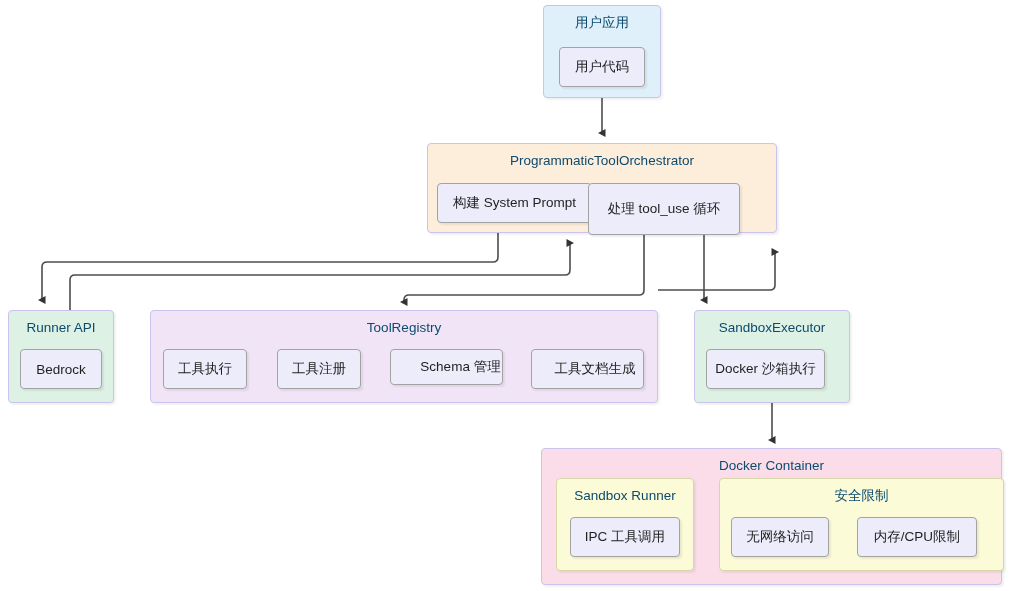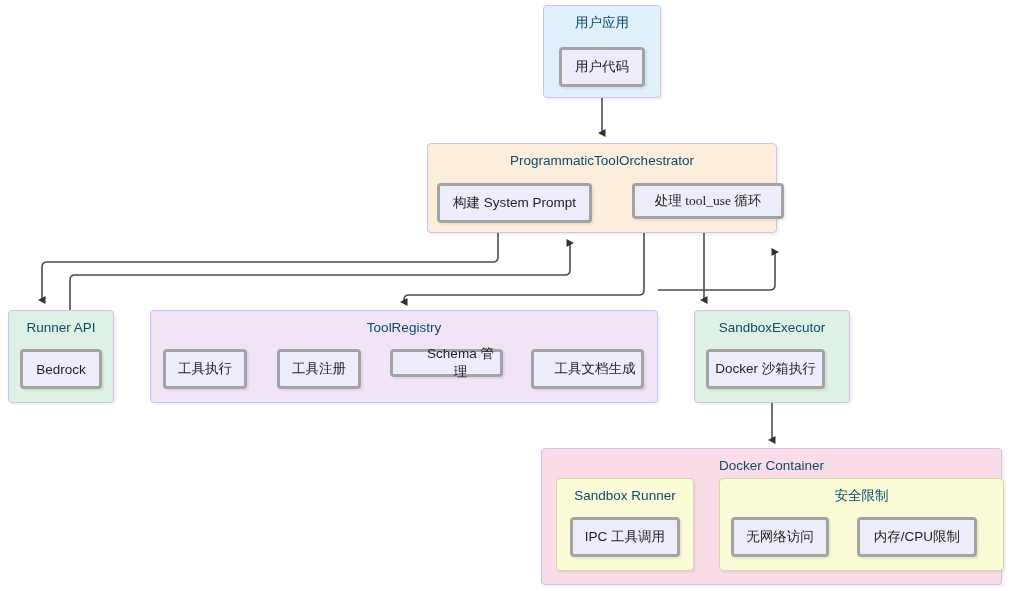--- a/index.html
+++ b/index.html
@@ -11,21 +11,21 @@
   svg.edges{position:absolute;left:0;top:0;width:1013px;height:591px;
             pointer-events:none;z-index:1;}
 
   .cluster{position:absolute;box-sizing:border-box;border-radius:4px;
            border:1px solid #c9c3ee;z-index:2;
            box-shadow:2px 2px 2px rgba(0,0,0,0.06);}
   .cluster > .ctitle{position:absolute;left:0;right:0;top:8px;text-align:center;
            font-size:13.5px;color:#0c4a6e;line-height:17px;}
 
   .node{position:absolute;box-sizing:border-box;border-radius:4px;
-        border:3px solid #a3a3a3;background:#ececfb;
+        border:1px solid #a3a3a3;background:#ececfb;
         display:flex;align-items:center;justify-content:center;
         font-size:13.5px;color:#1f1f1f;text-align:center;z-index:3;
         box-shadow:2px 2px 2px rgba(0,0,0,0.07);}
 
   .c-blue   {background:#dff0fb;}
   .c-orange {background:#fdeedb;}
   .c-green  {background:#ddf1e4;}
   .c-purple {background:#f1e4f7;}
   .c-pink   {background:#fadde8;}
   .c-yellow {background:#fbfbd8;border-color:#d6d6a8;}
@@ -61,33 +61,33 @@
 
   <div class="cluster c-blue" style="left:543px;top:5px;width:118px;height:93px;">
     <div class="ctitle">用户应用</div>
   </div>
   <div class="node" style="left:559px;top:47px;width:86px;height:40px;">用户代码</div>
 
   <div class="cluster c-orange" style="left:427px;top:143px;width:350px;height:90px;">
     <div class="ctitle">ProgrammaticToolOrchestrator</div>
   </div>
   <div class="node" style="left:437px;top:183px;width:155px;height:40px;">构建 System Prompt</div>
-  <div class="node" style="left:632px;top:183px;width:152px;height:36px;font-family:Liberation Serif, serif;">处理 tool_use 循环</div>
+  <div class="node" style="left:588px;top:183px;width:152px;height:52px;">处理 tool_use 循环</div>
 
   <div class="cluster c-green" style="left:8px;top:310px;width:106px;height:93px;">
     <div class="ctitle">Runner API</div>
   </div>
   <div class="node" style="left:20px;top:349px;width:82px;height:40px;">Bedrock</div>
 
   <div class="cluster c-purple" style="left:150px;top:310px;width:508px;height:93px;">
     <div class="ctitle">ToolRegistry</div>
   </div>
   <div class="node" style="left:163px;top:349px;width:84px;height:40px;">工具执行</div>
   <div class="node" style="left:277px;top:349px;width:84px;height:40px;">工具注册</div>
-  <div class="node" style="left:390px;top:349px;width:113px;height:28px;padding-left:28px;">Schema 管理</div>
+  <div class="node" style="left:390px;top:349px;width:113px;height:36px;padding-left:28px;">Schema 管理</div>
   <div class="node" style="left:531px;top:349px;width:113px;height:40px;padding-left:15px;">工具文档生成</div>
 
   <div class="cluster c-green" style="left:694px;top:310px;width:156px;height:93px;">
     <div class="ctitle">SandboxExecutor</div>
   </div>
   <div class="node" style="left:706px;top:349px;width:119px;height:40px;text-align:center;">Docker 沙箱执行</div>
 
   <div class="cluster c-pink" style="left:541px;top:448px;width:461px;height:137px;">
     <div class="ctitle">Docker Container</div>
   </div>

